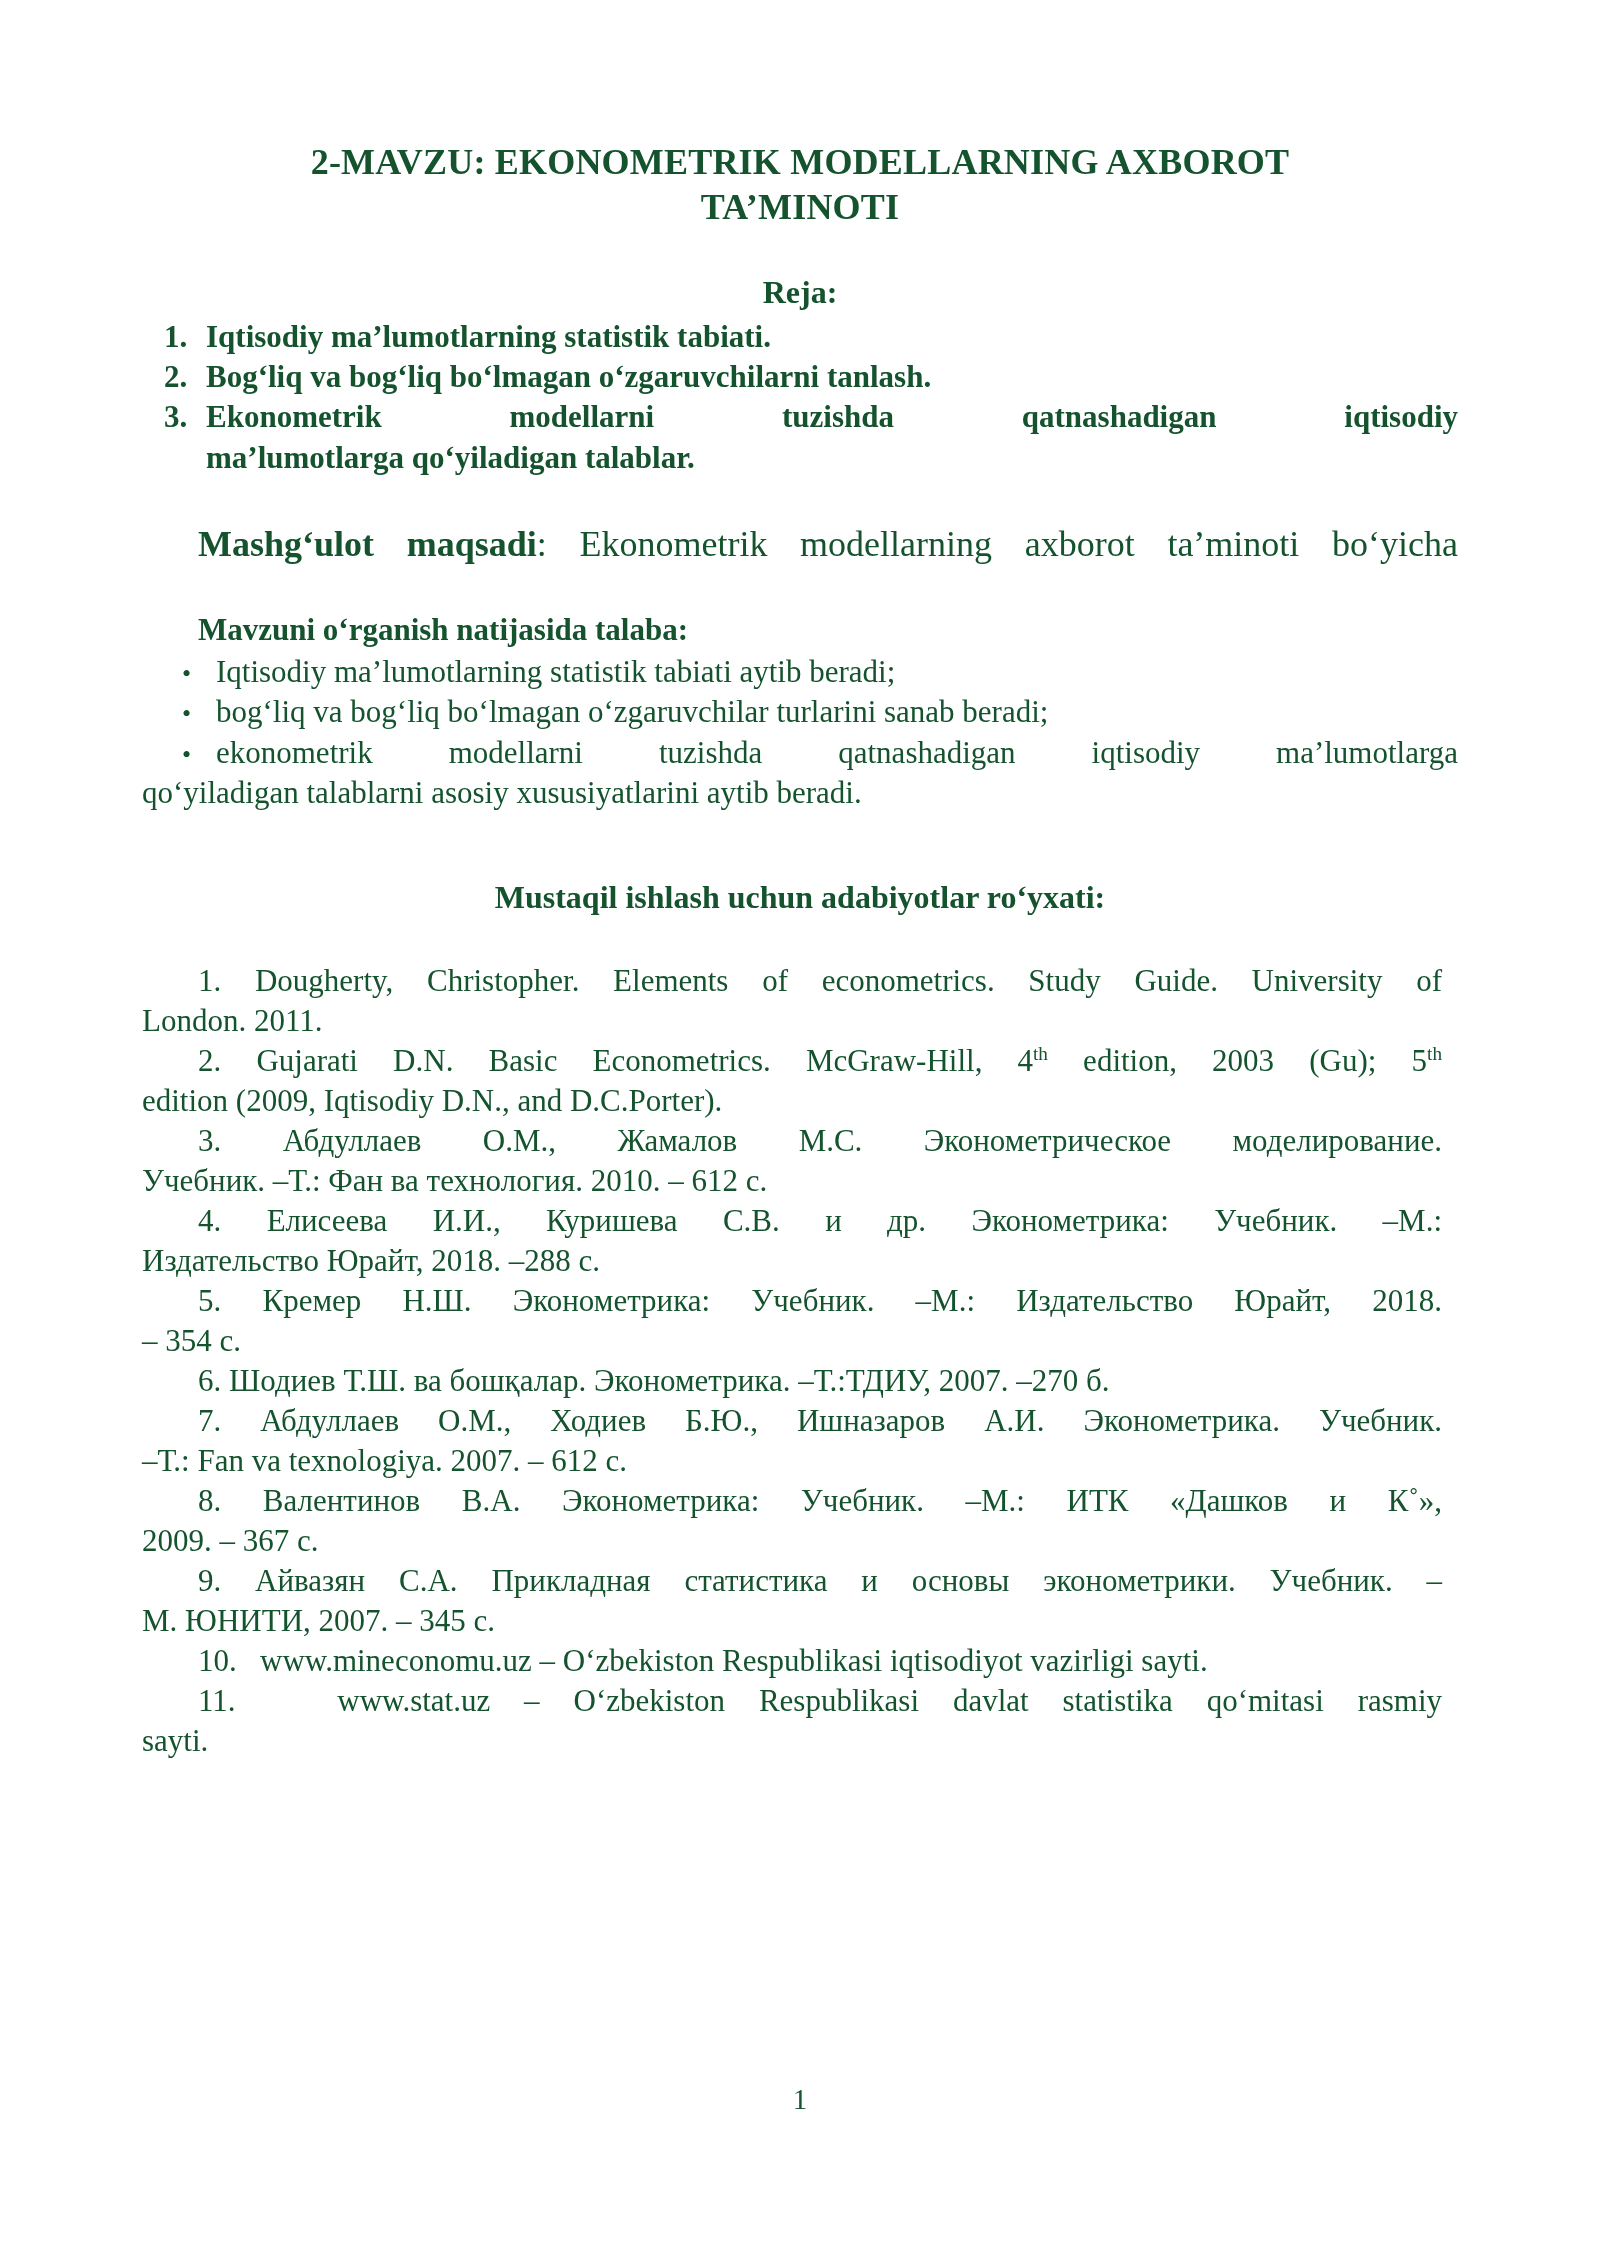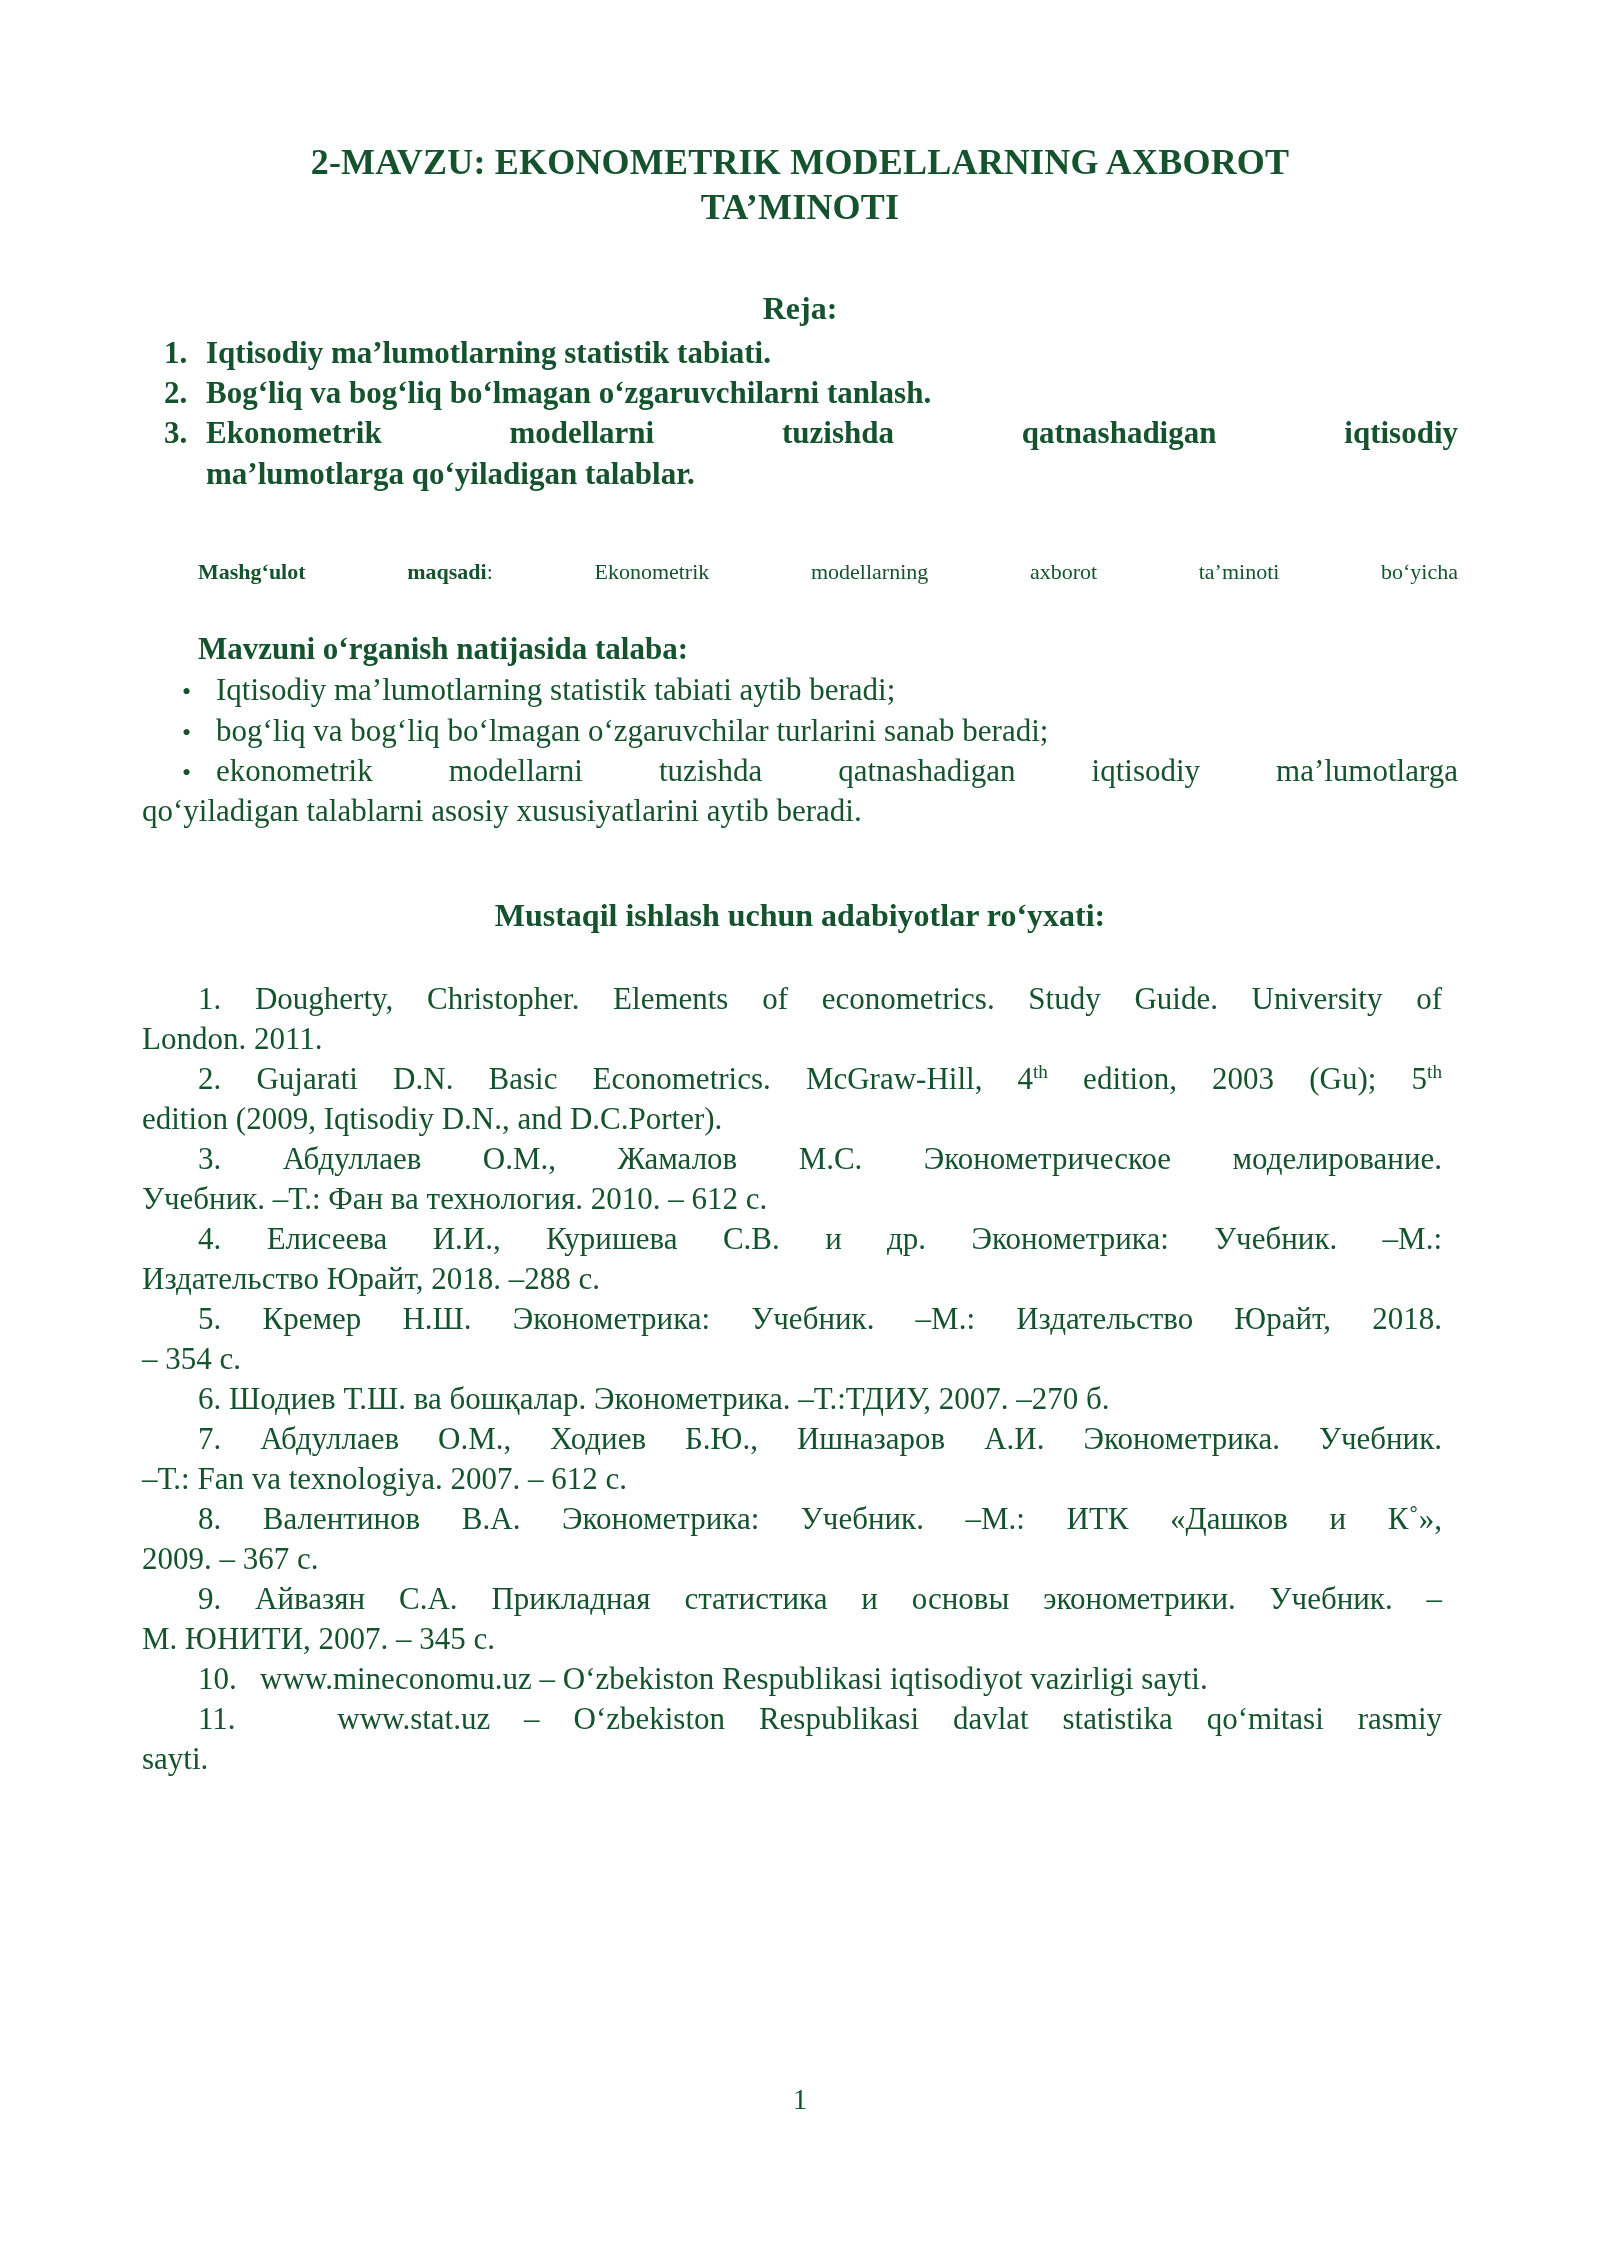--- a/index.html
+++ b/index.html
@@ -33,21 +33,21 @@
     line-height: 1.24;
     margin-top: 140px;
     letter-spacing: 0.2px;
   }
 
   
   .reja-heading {
     text-align: center;
     font-weight: bold;
     font-size: 32px;
-    margin-top: 60px;
+    margin-top: 44px;
     line-height: 1.2;
   }
 
   
   .plan-list {
     margin: 5px 0 0 0;
     padding: 0;
     list-style: none;
     font-weight: bold;
     font-size: 31px;
@@ -75,25 +75,25 @@
     display: block;
     text-align: justify;
     text-align-last: justify;
   }
   .plan-text .ln2 {
     display: block;
   }
 
   
   .para {
-    font-size: 22px;
+    font-size: 36px;
     line-height: 1.26;
     text-align: justify;
     text-align-last: left;
-    margin-top: 64px;
+    margin-top: 44px;
     font-family: Liberation Serif, serif;
   }
   .para .ind {
     display: inline-block;
     width: 56px;
   }
   .para b { font-weight: bold; }
 
   .line-just {
     display: block;

